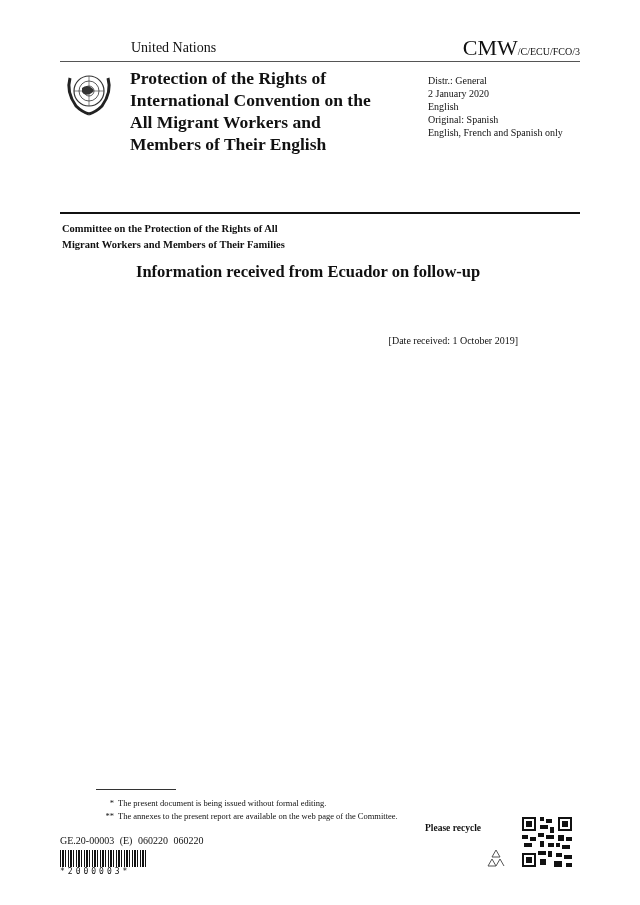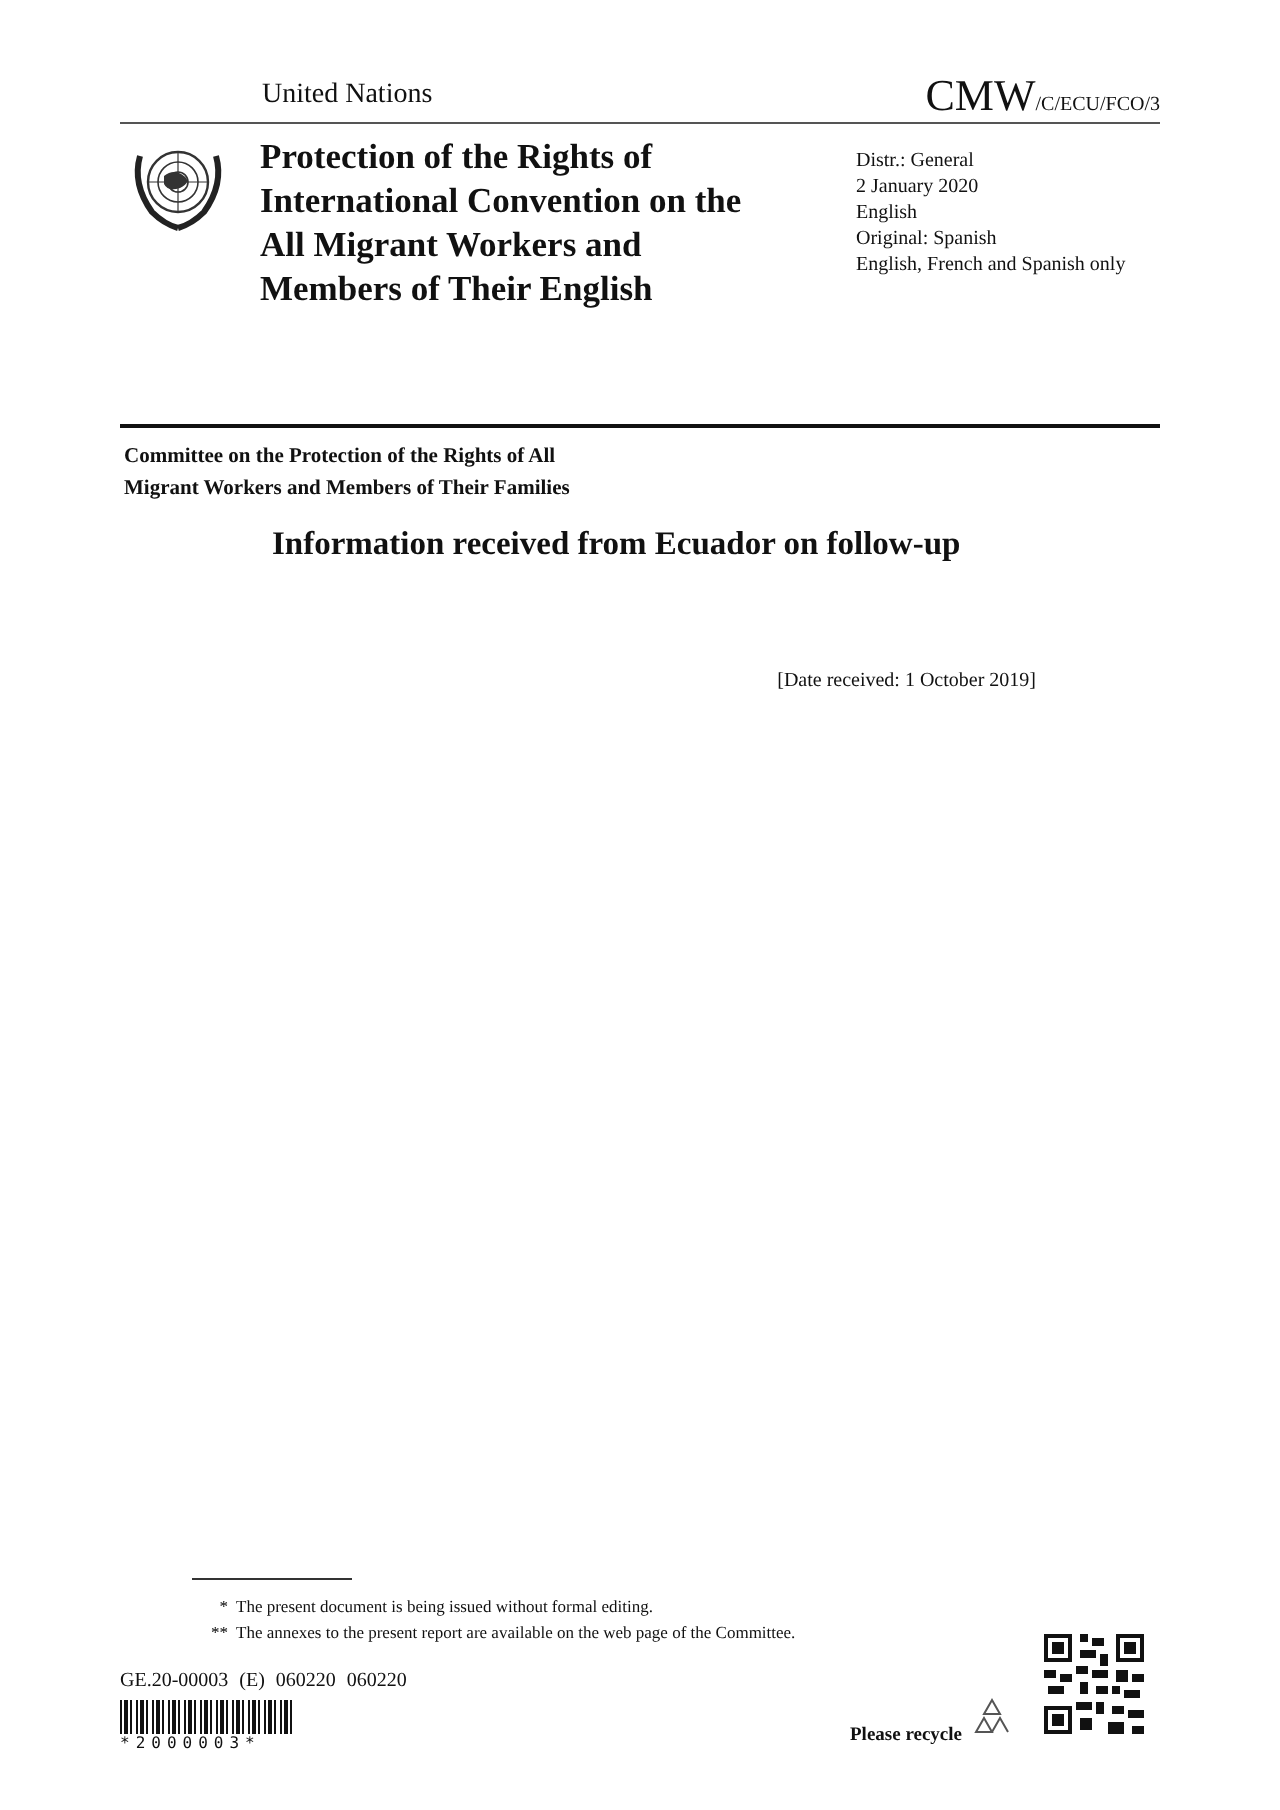--- a/index.html
+++ b/index.html
@@ -18,21 +18,21 @@
     #doc-title { left:136px; top:262px; width:420px; font-size:16.5px; font-weight:bold; line-height:20px; }
     #doc-title sup { font-size:7px; font-weight:normal; vertical-align:2px; }
     #date-received { right:122px; top:335px; font-size:10px; }
     .fn-rule { left:96px; top:789px; width:80px; height:1px; background:#333; }
     #footnotes { left:96px; top:797px; font-size:8.5px; line-height:13px; }
     #footnotes .mark { display:inline-block; width:18px; text-align:right; margin-right:4px; }
     #job-no { left:60px; top:835px; font-size:10px; word-spacing:3px; }
     #barcode { left:60px; top:850px; width:88px; height:17px;
       background:repeating-linear-gradient(90deg,#111 0 1px,#fff 1px 2px,#111 2px 4px,#fff 4px 5px,#111 5px 6px,#fff 6px 8px); }
     #barcode-text { left:60px; top:867px; font-family:"DejaVu Sans Mono", monospace; font-size:8px; letter-spacing:3px; }
-    #please-recycle { left:425px; top:863px; font-size:9.5px; font-weight:bold; }
+    #please-recycle { left:425px; top:823px; font-size:9.5px; font-weight:bold; }
     #recycle-icon { left:485px; top:848px; width:22px; height:22px; }
     #qr { left:522px; top:817px; width:50px; height:50px; }
   </style>
 </head>
 <body>
 
 <div class="abs" id="un-name">United Nations</div>
 <div class="abs" id="symbol"><span>CMW</span><span class="sub">/C/ECU/FCO/3</span></div>
 <div class="abs rule-thin" style="top:61px;"></div>
 

